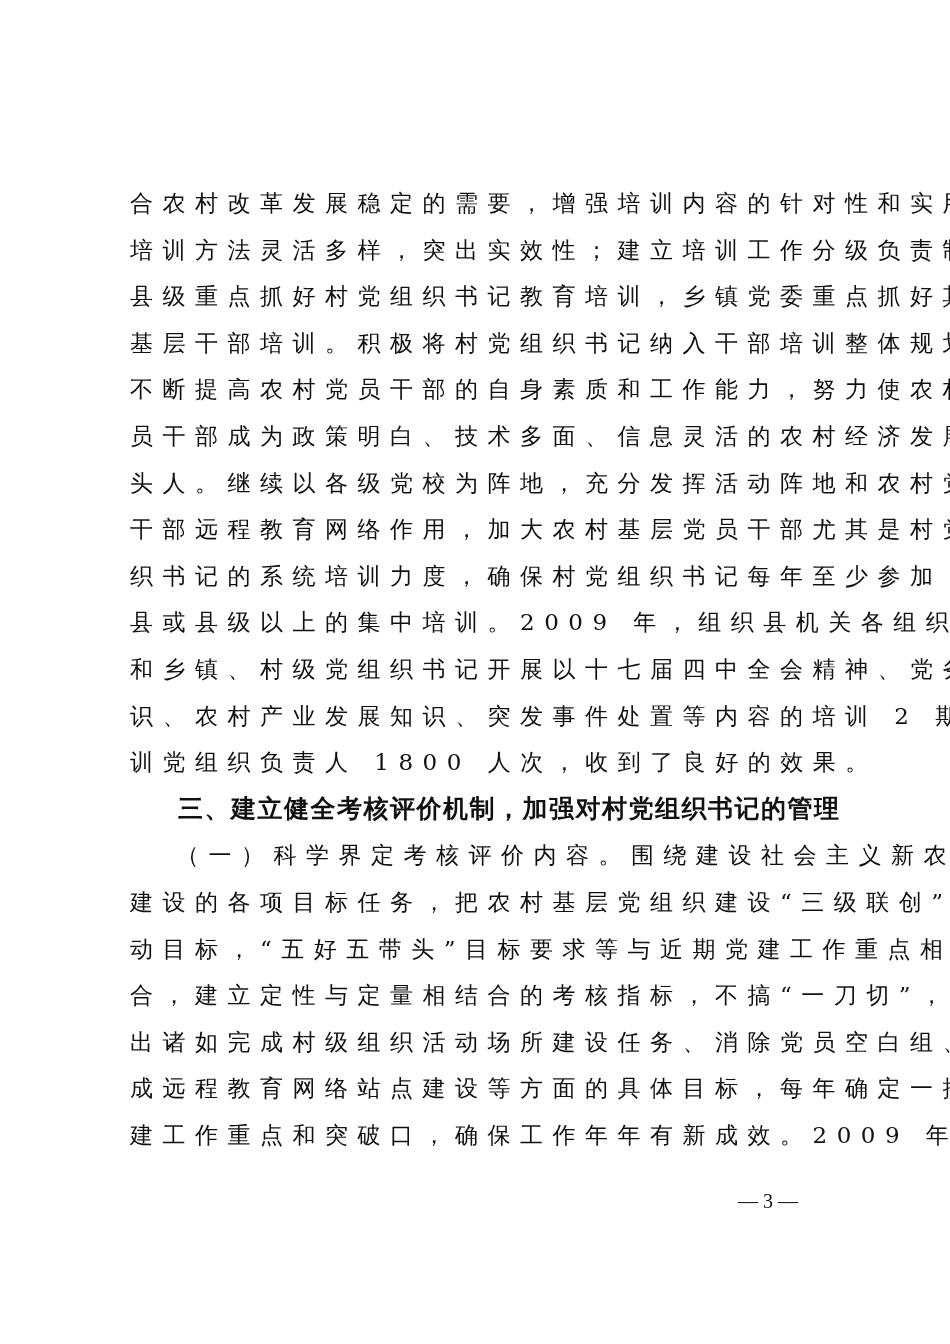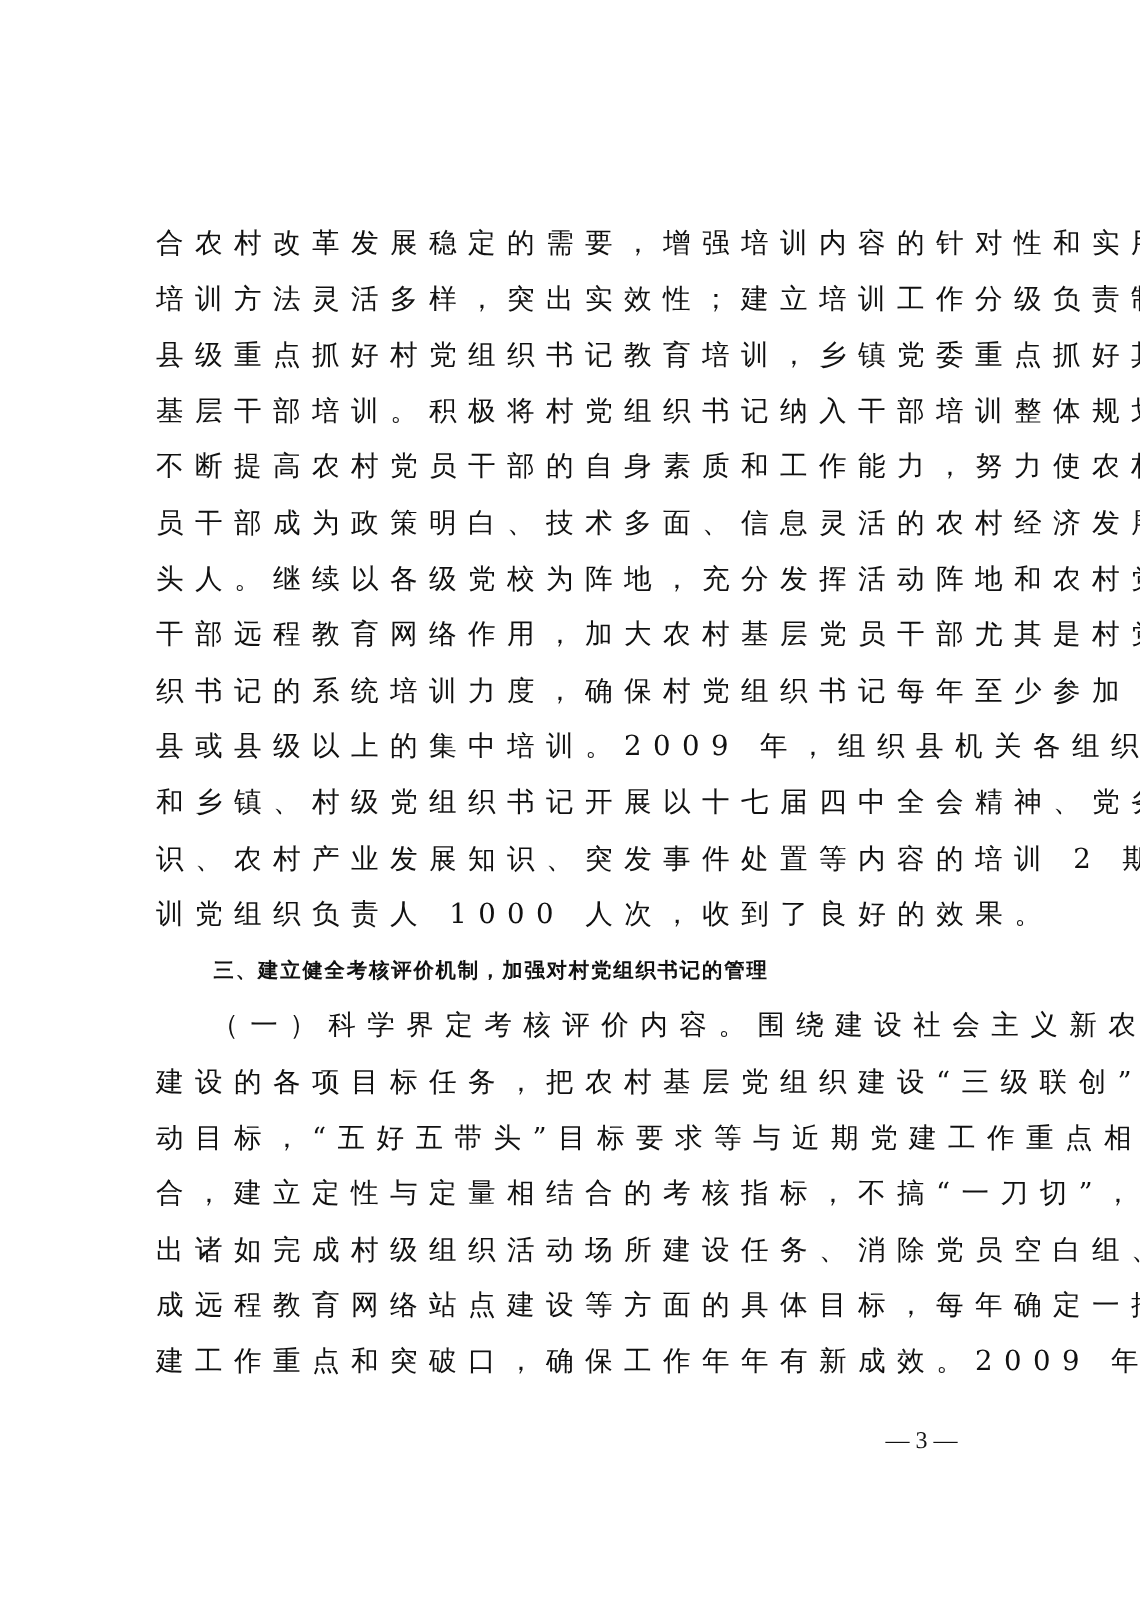--- a/index.html
+++ b/index.html
@@ -36,21 +36,21 @@
       white-space: nowrap;
       overflow: visible;
     }
     .line.indent {
       padding-left: 46px;
     }
     .heading {
       font-family: "DejaVu Sans", "Liberation Sans", sans-serif;
       font-weight: bold;
       letter-spacing: 1.5px;
-      font-size: 17px;
+      font-size: 25px;
       padding-left: 48px;
     }
     .page-number {
       position: absolute;
       left: 738px;
       top: 1190px;
       font-size: 20px;
       font-family: "Liberation Serif", "DejaVu Serif", serif;
       letter-spacing: 0;
       white-space: nowrap;
@@ -67,21 +67,21 @@
       <div class="line">县级重点抓好村党组织书记教育培训，乡镇党委重点抓好其他</div>
       <div class="line">基层干部培训。积极将村党组织书记纳入干部培训整体规划，</div>
       <div class="line">不断提高农村党员干部的自身素质和工作能力，努力使农村党</div>
       <div class="line">员干部成为政策明白、技术多面、信息灵活的农村经济发展带</div>
       <div class="line">头人。继续以各级党校为阵地，充分发挥活动阵地和农村党员</div>
       <div class="line">干部远程教育网络作用，加大农村基层党员干部尤其是村党组</div>
       <div class="line">织书记的系统培训力度，确保村党组织书记每年至少参加 1 次</div>
       <div class="line">县或县级以上的集中培训。2009 年，组织县机关各组织负责人</div>
       <div class="line">和乡镇、村级党组织书记开展以十七届四中全会精神、党务知</div>
       <div class="line">识、农村产业发展知识、突发事件处置等内容的培训 2 期，参</div>
-      <div class="line">训党组织负责人 1000 人次，收到了良好的效果。</div>
+      <div class="line">训党组织负责人 1800 人次，收到了良好的效果。</div>
     </div>
 
     <div class="line heading">三、建立健全考核评价机制，加强对村党组织书记的管理</div>
 
     <div class="paragraph">
       <div class="line indent">（一）科学界定考核评价内容。围绕建设社会主义新农村</div>
       <div class="line">建设的各项目标任务，把农村基层党组织建设“三级联创”活</div>
       <div class="line">动目标，“五好五带头”目标要求等与近期党建工作重点相结</div>
       <div class="line">合，建立定性与定量相结合的考核指标，不搞“一刀切”，提</div>
       <div class="line">出诸如完成村级组织活动场所建设任务、消除党员空白组、完</div>

